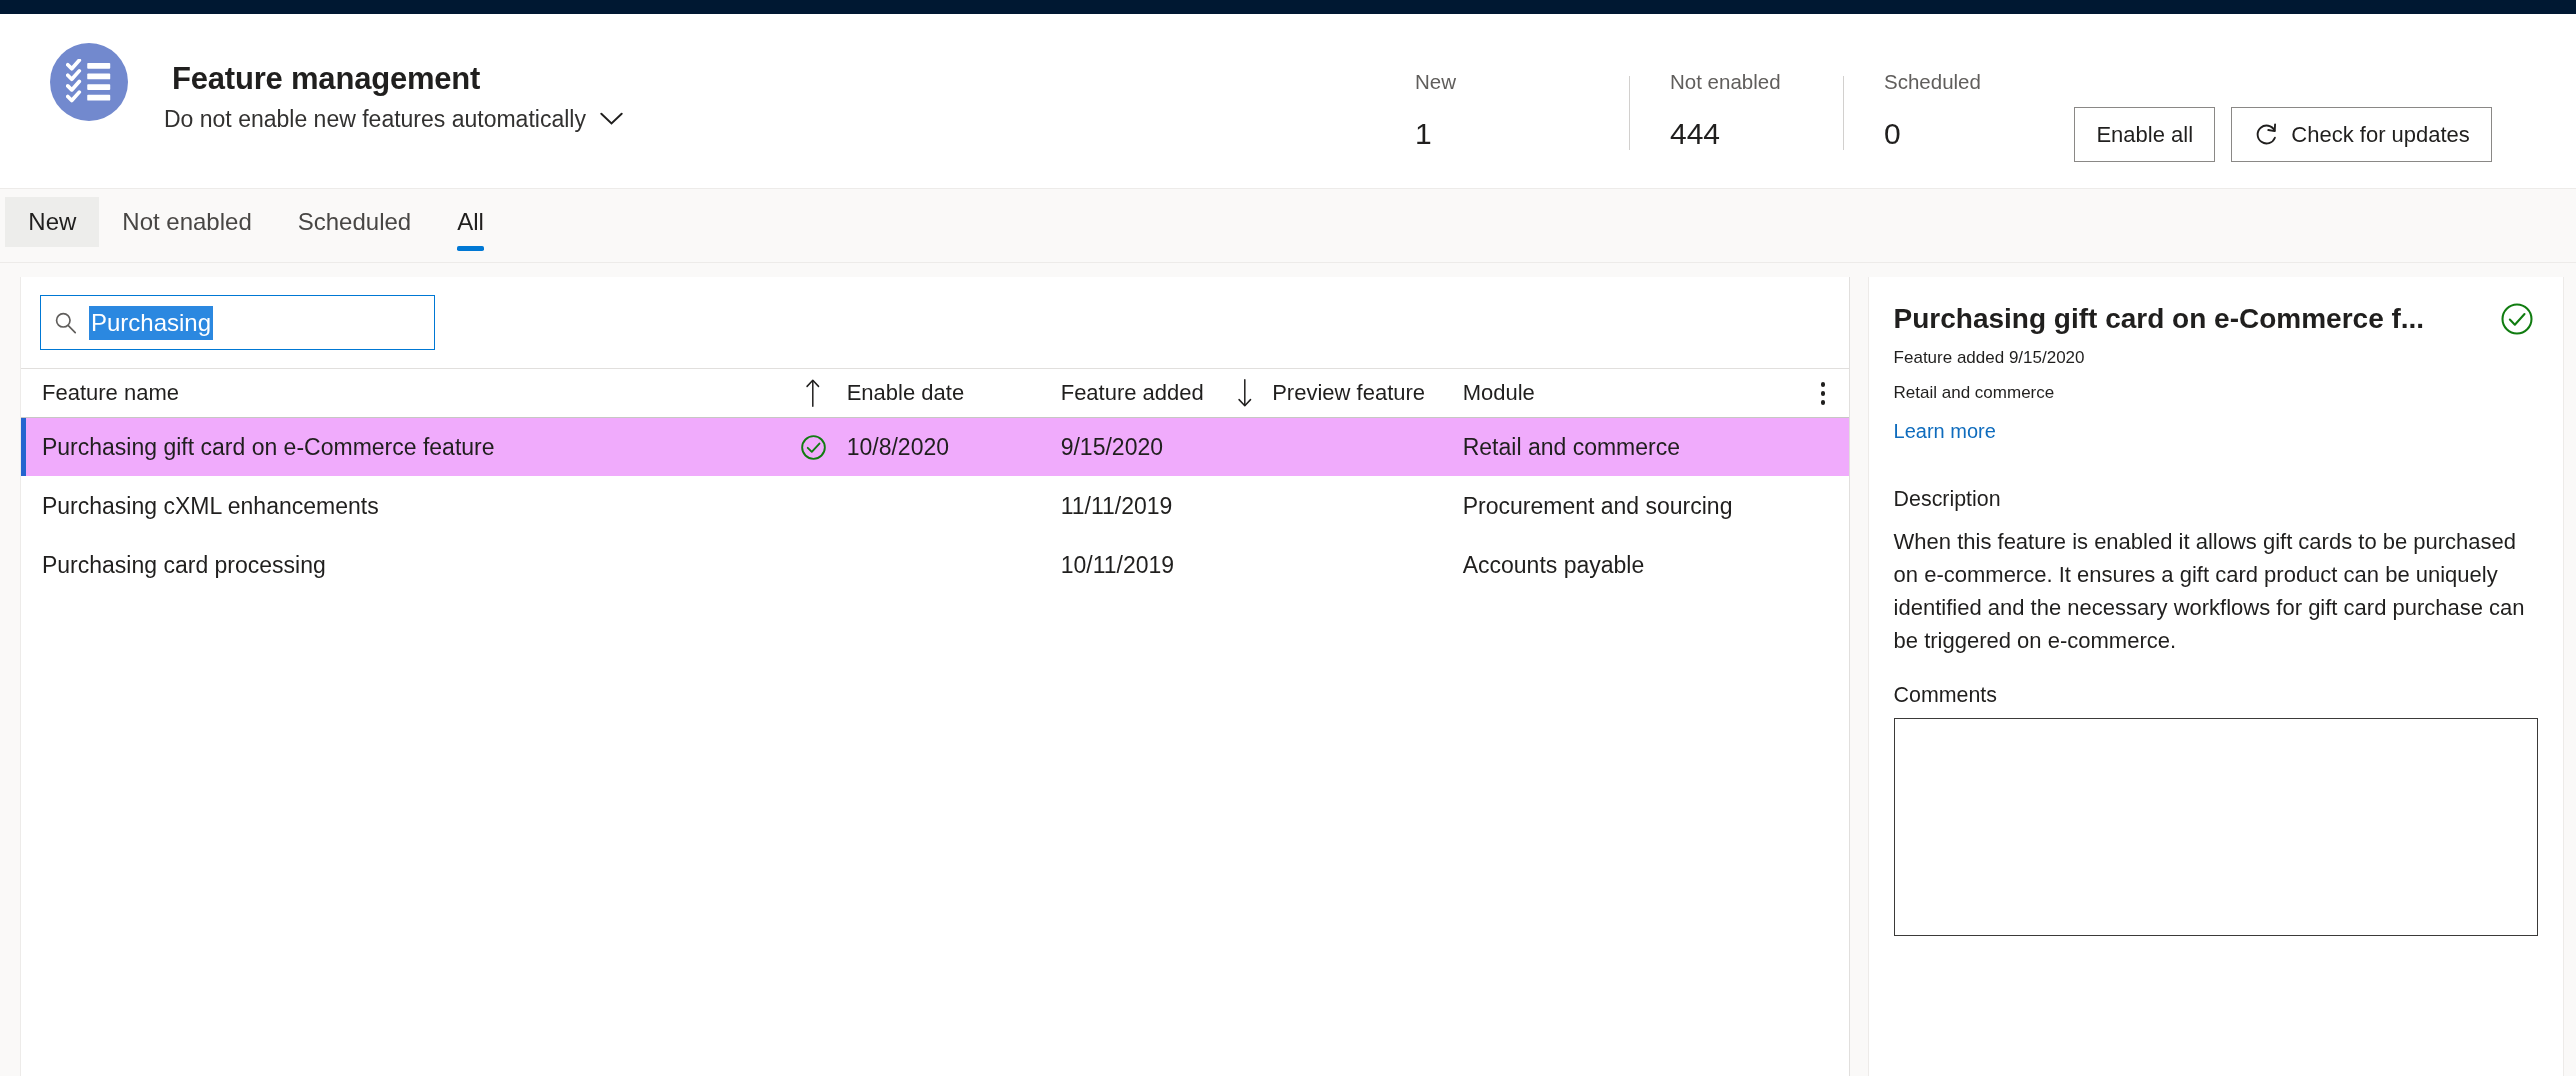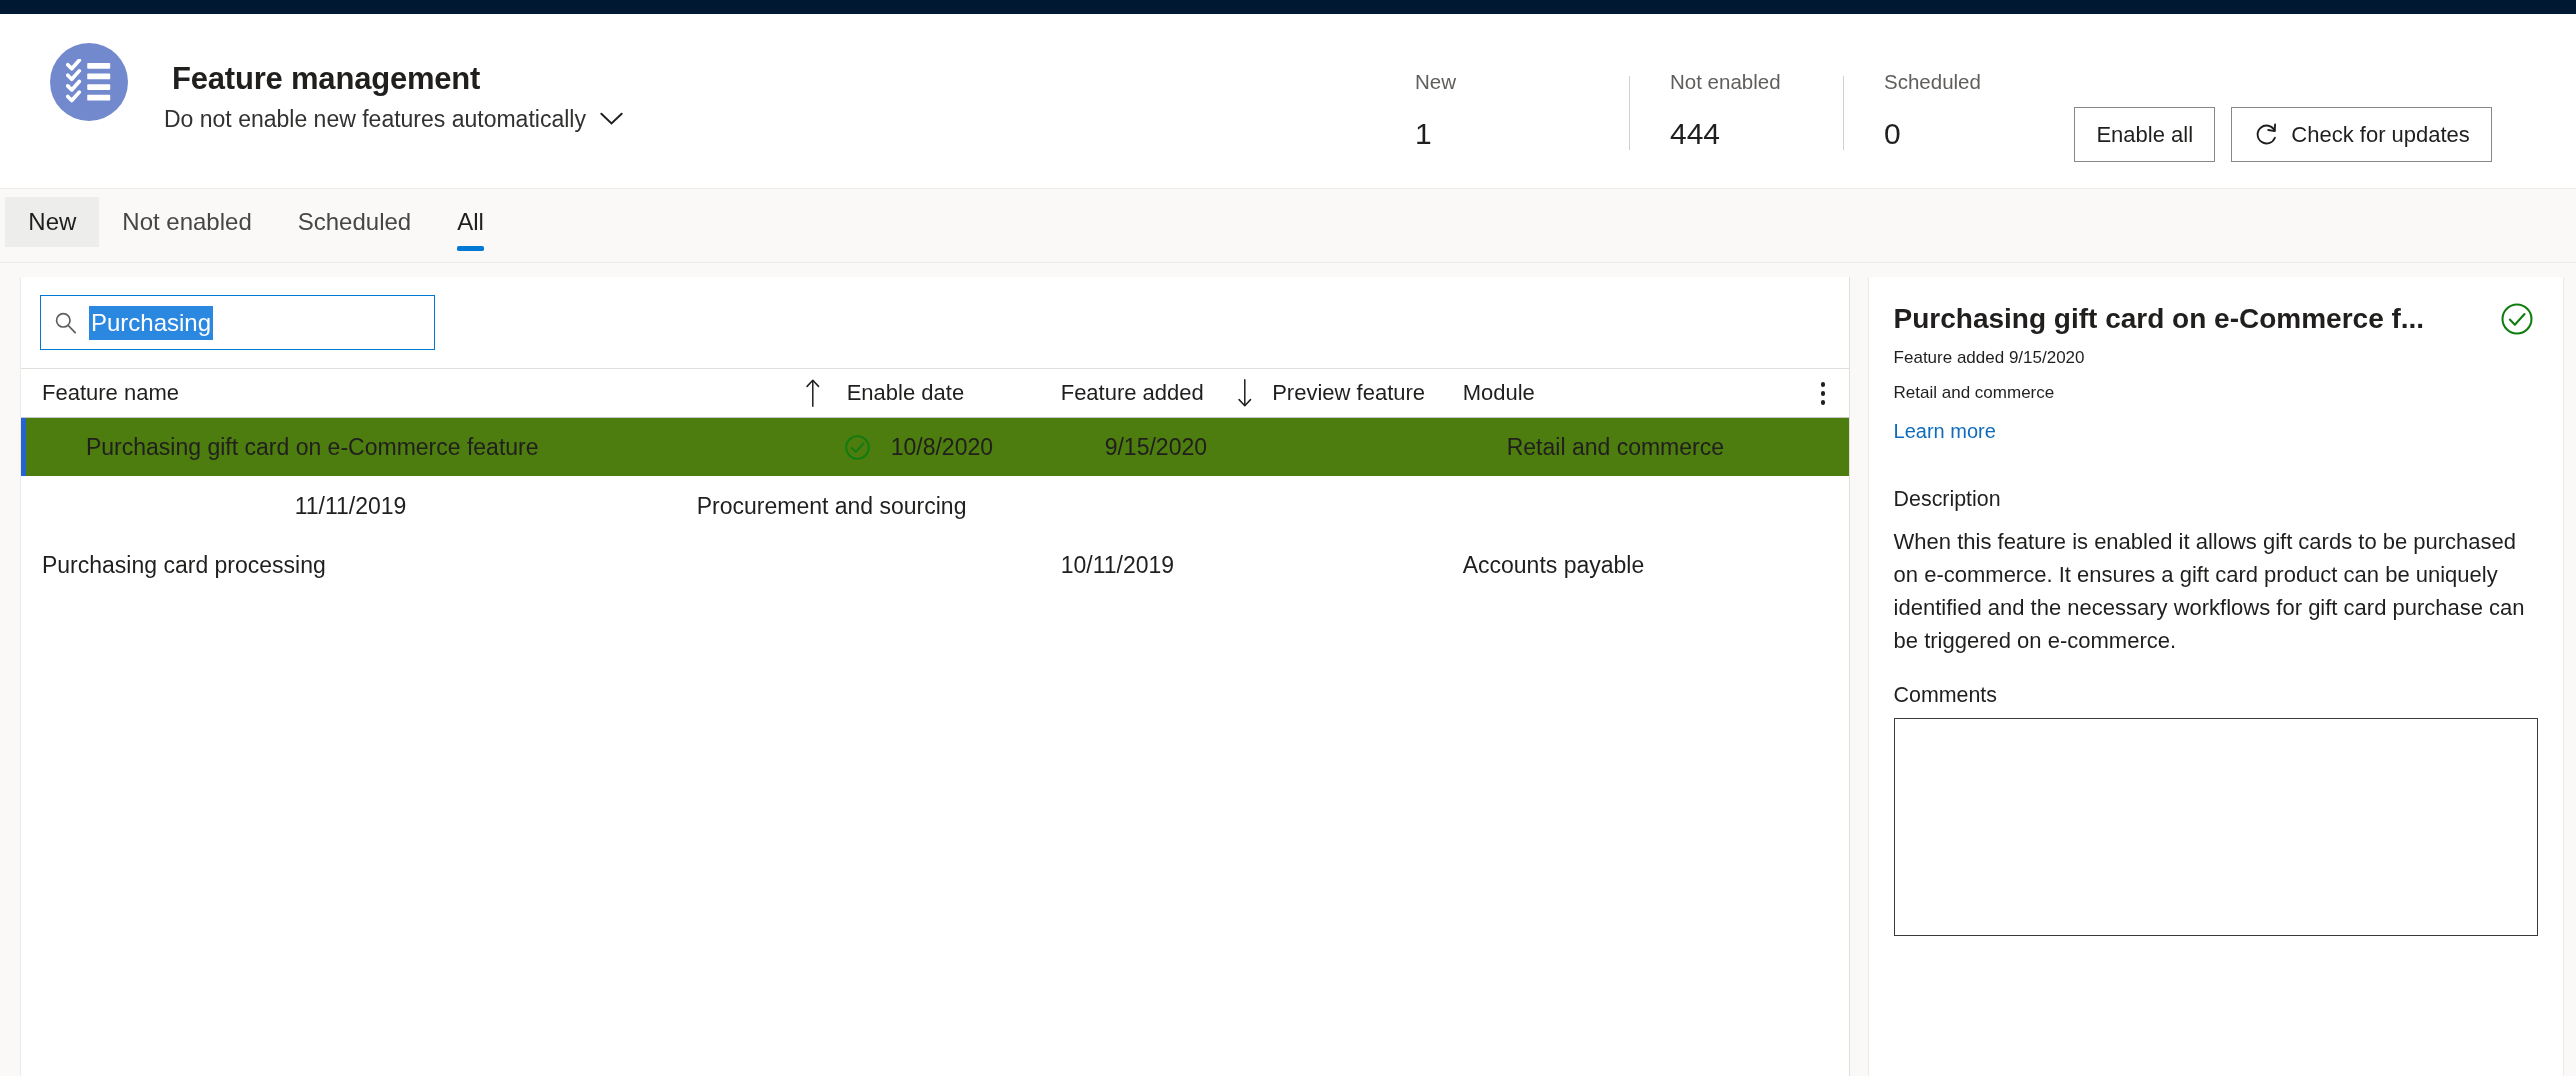--- a/index.html
+++ b/index.html
@@ -242,22 +242,21 @@
     display: flex;
     align-items: center;
     height: 59px;
     font-size: 23px;
     color: #201f1e;
     border-bottom: 0.9px solid #ffffff;
     position: relative;
     cursor: pointer;
   }
   .grid-row.selected {
-    background: #4d7c0f;
-    padding-left: 44px;
+    background: #f0abfc;
   }
   .grid-row.selected::before {
     content: "";
     position: absolute;
     left: 0; top: 0; bottom: 0;
     width: 5.3px;
     background: #2564cf;
   }
   .rcell { display: flex; align-items: center; height: 100%; overflow: hidden; white-space: nowrap; }
   .rcell.c-name   { width: 766px; padding-left: 21.4px; }
@@ -486,20 +485,21 @@
         </svg>
       </div>
       <div class="rcell c-enable">10/8/2020</div>
       <div class="rcell c-added">9/15/2020</div>
       <div class="rcell c-sort2"></div>
       <div class="rcell c-preview"></div>
       <div class="rcell c-module">Retail and commerce</div>
     </div>
 
     <div class="grid-row">
+      <div class="rcell c-name">Purchasing cXML enhancements</div>
       <div class="rcell c-check"></div>
       <div class="rcell c-enable"></div>
       <div class="rcell c-added">11/11/2019</div>
       <div class="rcell c-sort2"></div>
       <div class="rcell c-preview"></div>
       <div class="rcell c-module">Procurement and sourcing</div>
     </div>
 
     <div class="grid-row">
       <div class="rcell c-name">Purchasing card processing</div>

